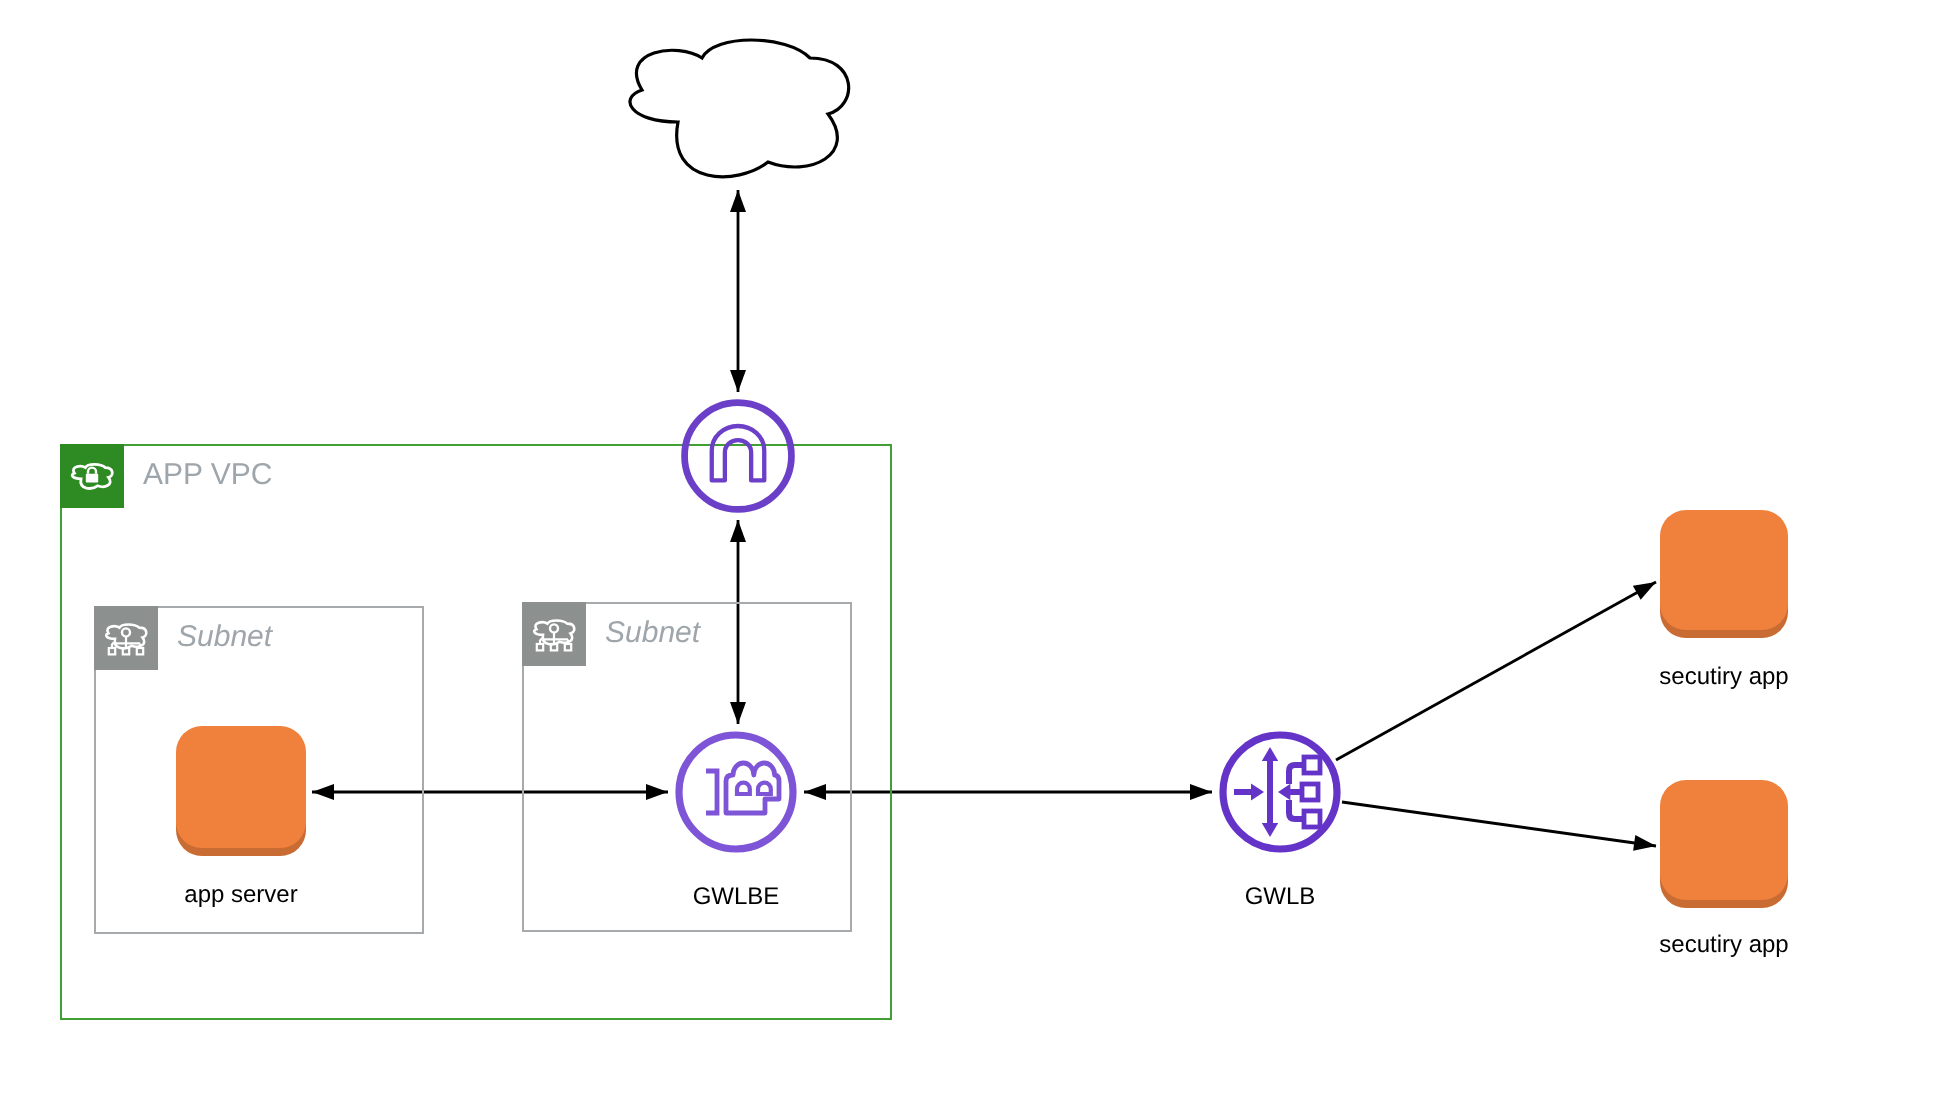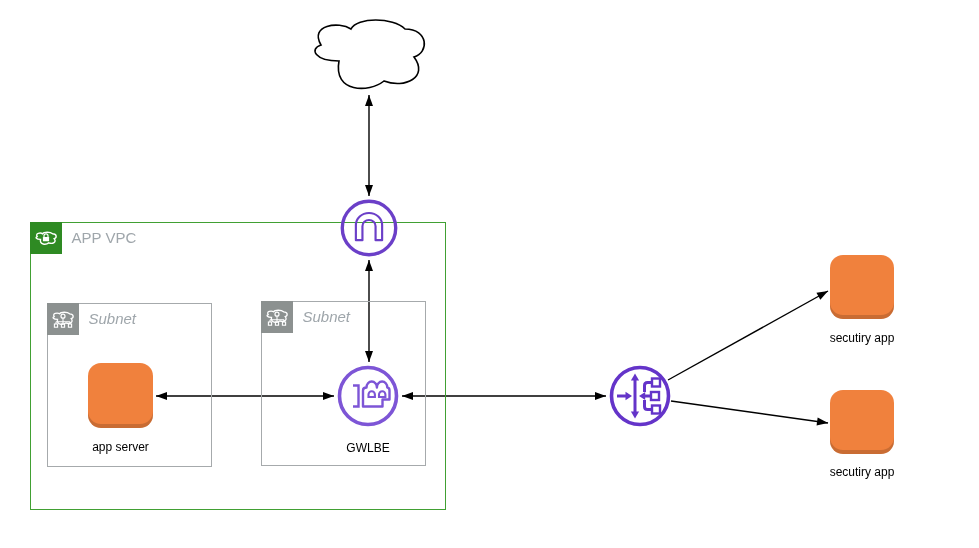--- a/index.html
+++ b/index.html
@@ -135,20 +135,21 @@
       <polygon fill="#6434C9" points="22.9,47.5 27,54.5 31.1,47.5"></polygon>
       <path class="gwlb-stroke" fill="none" stroke-width="3" d="M 36.5,28 V 21.5 Q 36.5,18.5 39.5,18.5 H 44"></path>
       <rect class="gwlb-stroke" x="44" y="14.5" width="8" height="8" fill="#fff" stroke-width="2.4"></rect>
       <polygon fill="#6434C9" points="37.2,27.9 31,32 37.2,36.1"></polygon>
       <line class="gwlb-stroke" x1="37" y1="32" x2="43" y2="32" stroke-width="3"></line>
       <rect class="gwlb-stroke" x="43" y="28" width="8" height="8" fill="#fff" stroke-width="2.4"></rect>
       <path class="gwlb-stroke" fill="none" stroke-width="3" d="M 36.5,36 V 42.5 Q 36.5,45.5 39.5,45.5 H 44"></path>
       <rect class="gwlb-stroke" x="44" y="41.5" width="8" height="8" fill="#fff" stroke-width="2.4"></rect>
     </svg>
   </div>
+  <div class="node-label" style="left:590px;top:437px;width:100px;">GWLB</div>
 
   <div class="app-node" style="left:830px;top:255px;width:64px;height:64px;"></div>
   <div class="node-label" style="left:827px;top:327px;width:70px;">secutiry app</div>
 
   <div class="app-node" style="left:830px;top:390px;width:64px;height:64px;"></div>
   <div class="node-label" style="left:827px;top:461px;width:70px;">secutiry app</div>
 
 </div>
 
 </body></html>

